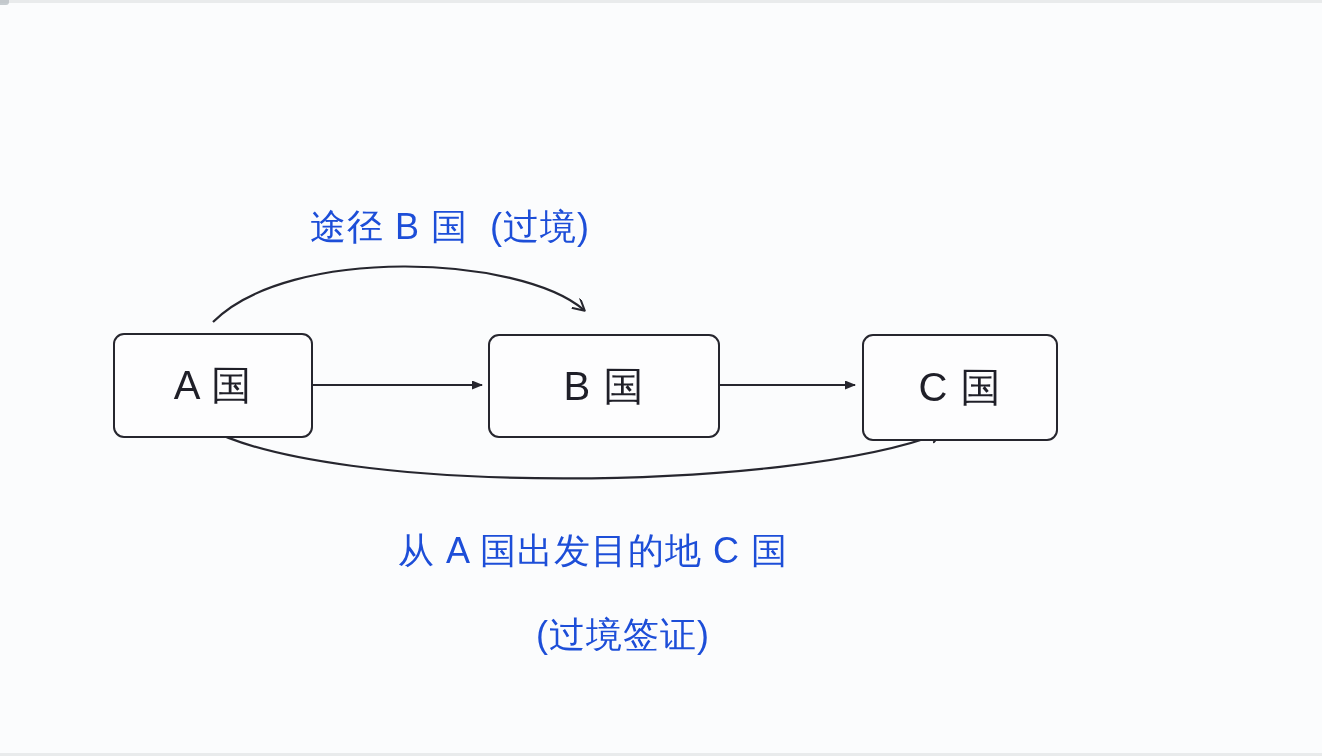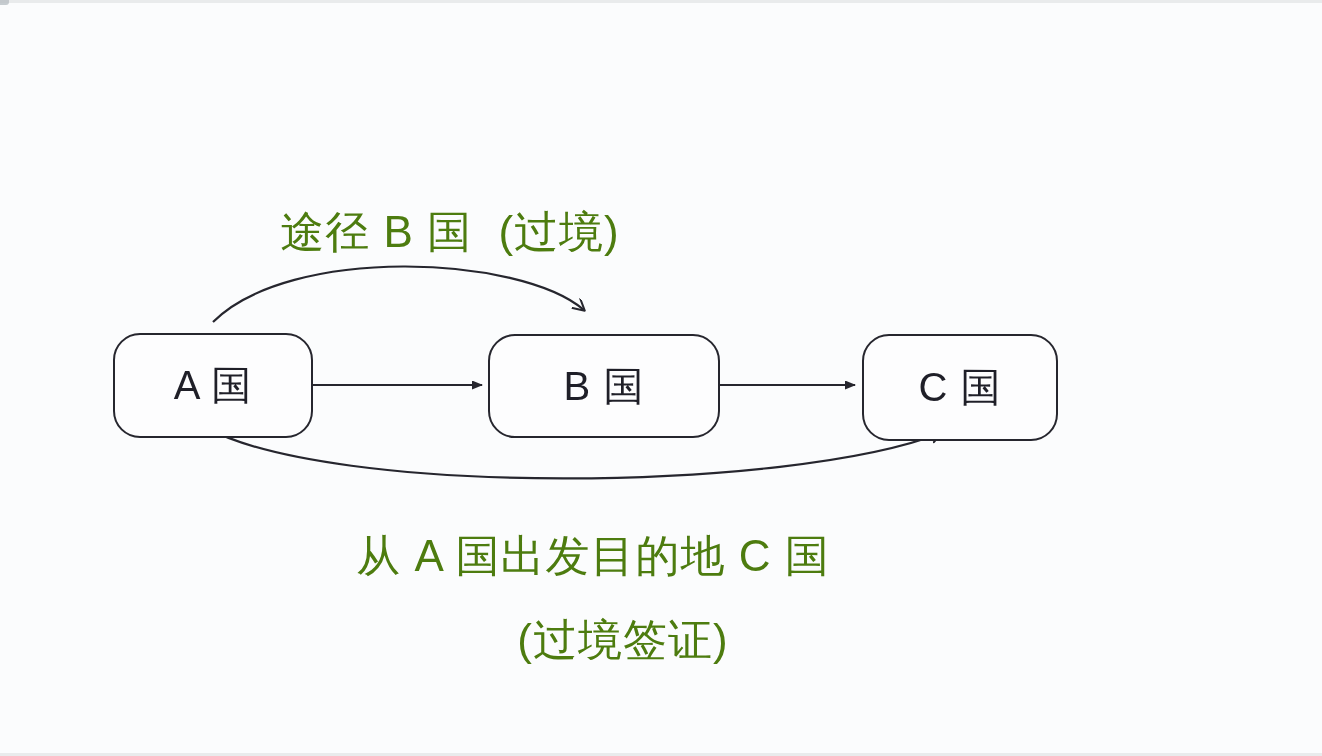--- a/index.html
+++ b/index.html
@@ -39,37 +39,37 @@
     left: 0;
     top: 0;
     width: 1322px;
     height: 756px;
   }
   .node {
     position: absolute;
     box-sizing: border-box;
     background: #fdfdfe;
     border: 2px solid #26262e;
-    border-radius: 27px;
+    border-radius: 11px;
     display: flex;
     align-items: center;
     justify-content: center;
     font-size: 40px;
     color: #1f1f28;
     white-space: pre;
     letter-spacing: 1px;
   }
   .node.a { left: 113px; top: 333px; width: 200px; height: 105px; }
   .node.b { left: 488px; top: 334px; width: 232px; height: 104px; align-items: center; }
   .node.c { left: 862px; top: 334px; width: 196px; height: 107px; }
   .float-label {
     position: absolute;
     transform: translateX(-50%);
-    font-size: 44px;
-    color: #4d7c0f;
+    font-size: 36px;
+    color: #1d4ed8;
     white-space: pre;
     letter-spacing: 1px;
     text-align: center;
   }
   .label-top     { left: 450px; top: 203px; }
   .label-bottom1 { left: 593px; top: 527px; }
   .label-bottom2 { left: 623px; top: 611px; }
 </style>
 </head>
 <body>

